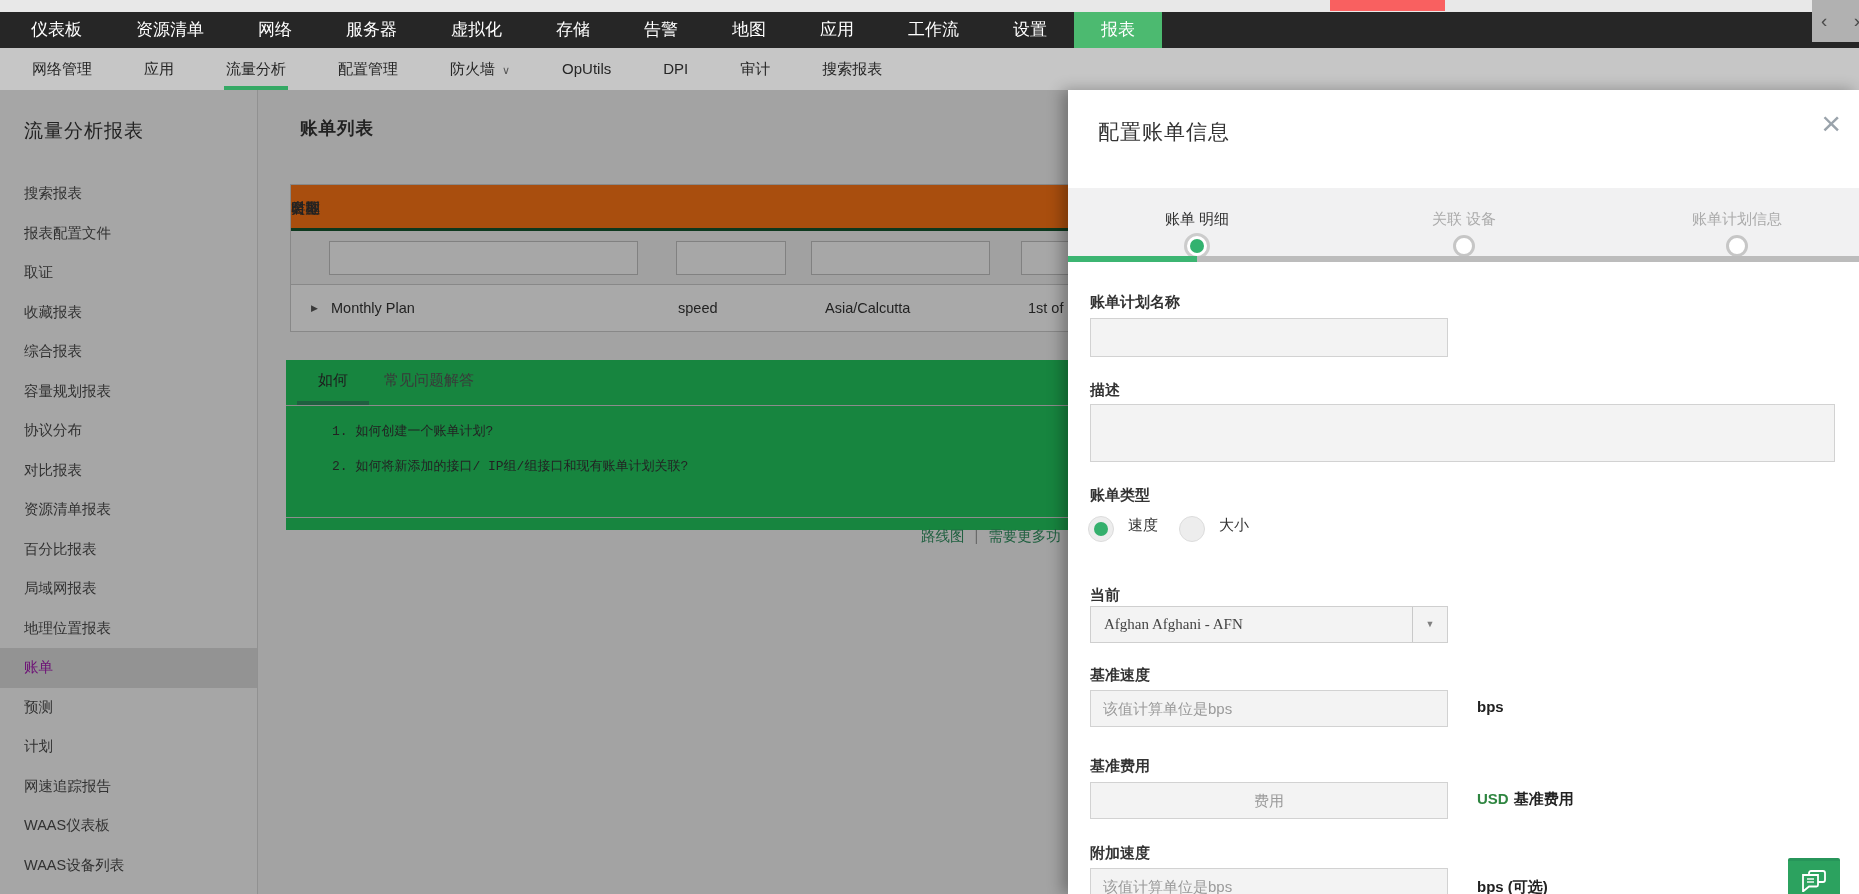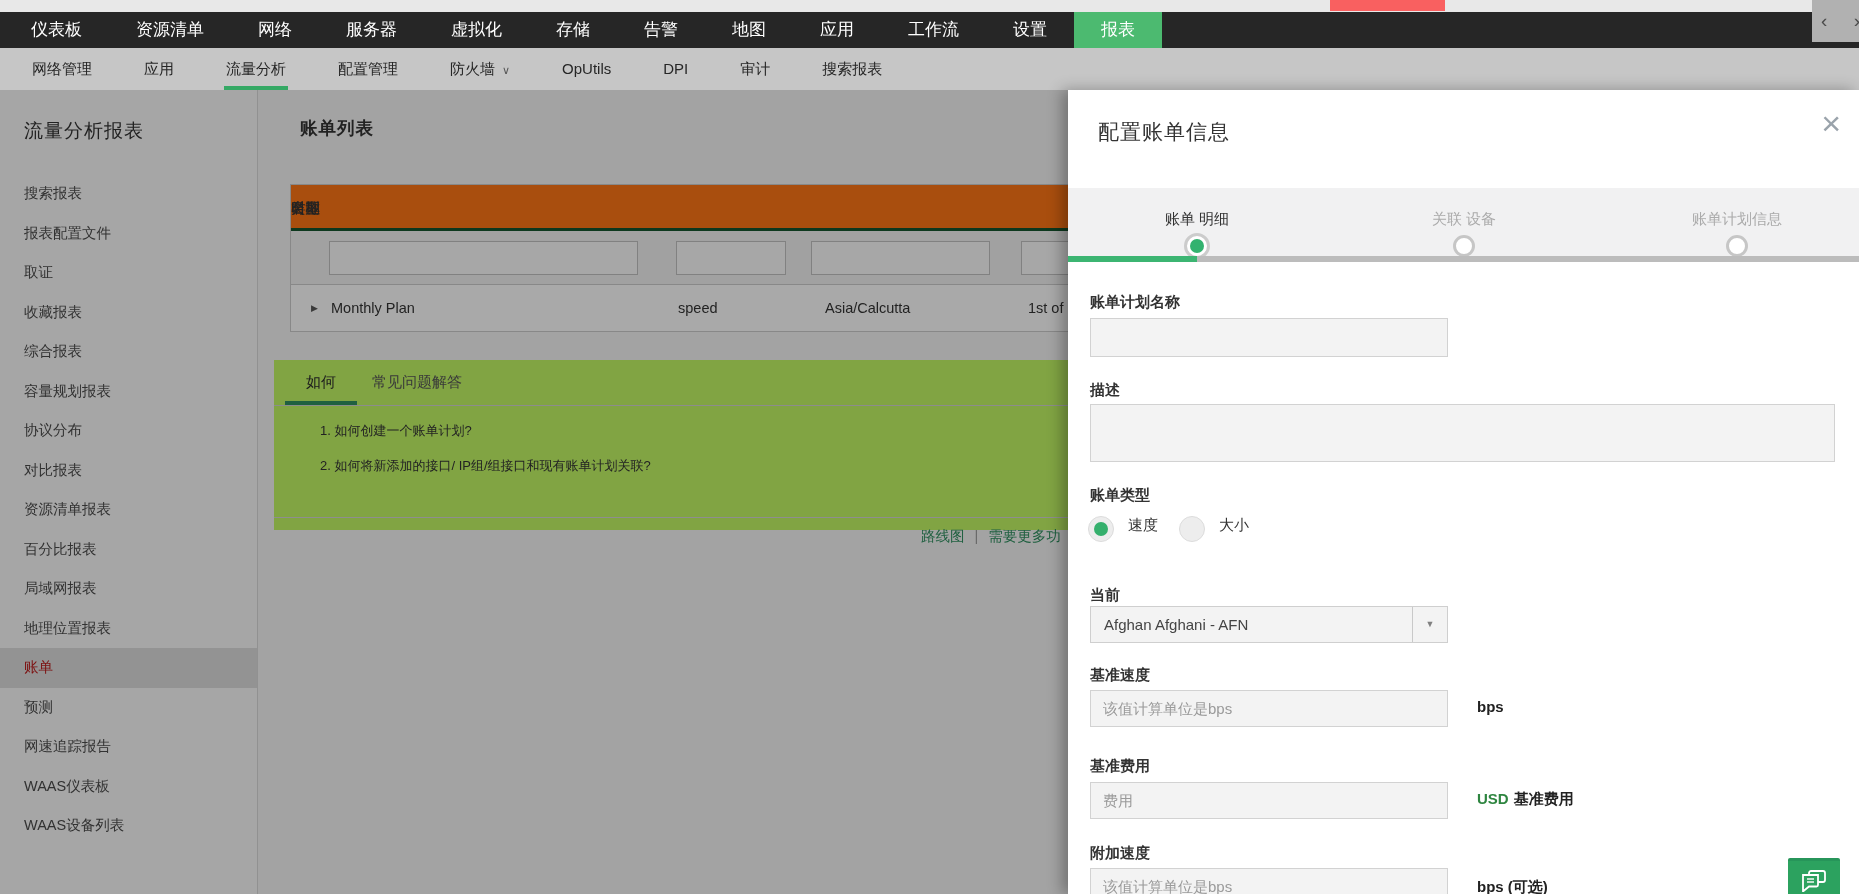--- a/index.html
+++ b/index.html
@@ -25,41 +25,41 @@
   .nav-arrows { position:absolute; right:0; top:0; width:47px; height:42px; background:#b1b1b1; color:#4a4a4a; font-size:19px; line-height:42px; z-index:21; overflow:hidden; }
   .nav-arrows span { cursor:pointer; }
   .nav-arrows .l { position:absolute; left:9px; }
   .nav-arrows .r { position:absolute; right:-1px; }
 
   
   .sidebar { position:absolute; left:0; top:90px; width:258px; bottom:0; background:#f5f5f5; border-right:1px solid #d6d6d6; z-index:10; }
   .sidebar h2 { font-size:19px; font-weight:500; color:#333; padding:28px 0 0 24px; letter-spacing:1px; }
   .side-list { margin-top:30px; }
   .side-list .sitem { height:39.5px; line-height:39.5px; padding-left:24px; font-size:14.5px; color:#4a4a4a; cursor:pointer; white-space:nowrap; }
-  .side-list .sitem.active { background:#d9d9d9; color:#b91c1c; }
+  .side-list .sitem.active { background:#d9d9d9; color:#a21caf; }
 
   
   .main { position:absolute; left:258px; top:90px; right:0; bottom:0; background:#f0f0f0; z-index:5; }
   .page-title { position:absolute; left:42px; top:26px; font-size:17.5px; font-weight:600; color:#333; letter-spacing:1px; }
 
   .btable { position:absolute; left:32px; top:94px; width:872px; background:#f9f9f9; border:1px solid #c9c9c9; }
   .brow { position:relative; }
   .brow.hdr  { height:46px; background:#f97316; border-bottom:3px solid #14532d; }
   .brow.flt  { height:54px; background:#ededed; border-bottom:1px solid #c9c9c9; }
   .brow.data { height:46px; background:#f9f9f9; }
   .cell { position:absolute; top:0; line-height:46px; font-size:14.5px; color:#333; white-space:nowrap; }
   .c1{left:38px;} .c2{left:387px;} .c3{left:534px;} .c4{left:737px;}
   .expand { position:absolute; left:20px; top:0; line-height:46px; font-size:9px; color:#555; cursor:pointer; }
   .brow.data .cell.c1 { left:40px; }
   .flt input { position:absolute; top:10px; height:34px; background:#f6f6f6; border:1px solid #bfbfbf; font-size:14px; padding:0 8px; color:#333; }
   .fi1{left:38px;width:309px;} .fi2{left:385px;width:110px;} .fi3{left:520px;width:179px;} .fi4{left:730px;width:130px;}
 
   .red-sliver { position:absolute; left:798px; top:277px; width:26px; height:36px; background:#ce4743; border-radius:3px; cursor:pointer; }
 
-  .faq { position:absolute; left:16px; top:270px; width:872px; height:170px; background:#bef264; }
+  .faq { position:absolute; left:28px; top:270px; width:872px; height:170px; background:#22c55e;font-family:Liberation Mono, monospace; }
   .faq-tabs { position:absolute; left:0; top:0; right:0; height:46px; border-bottom:1px solid #cfcfcf; display:flex; padding-left:32px; }
   .faq-tabs .tab { position:relative; font-size:15px; color:#555; line-height:44px; margin-right:36px; cursor:pointer; white-space:nowrap; }
   .faq-tabs .tab.active { color:#2b2b2b; }
   .faq-tabs .tab.active::after { content:""; position:absolute; left:-21px; right:-21px; bottom:0; height:4px; background:#2f8e5f; }
   .faq-items { position:absolute; left:46px; top:62px; }
   .faq-items .q { font-size:13px; color:#333; margin-bottom:17px; cursor:pointer; white-space:nowrap; }
   .faq-hr { position:absolute; left:0; right:0; top:157px; border-top:1px solid #d2d2d2; }
 
   .links { position:absolute; left:663px; top:437px; display:flex; font-size:14.5px; }
   .links .lnk { color:#2f8e5f; cursor:pointer; white-space:nowrap; }
@@ -89,21 +89,21 @@
   .f-label { position:absolute; left:22px; font-size:15px; font-weight:600; color:#333; white-space:nowrap; }
   .f-input { position:absolute; left:22px; width:358px; height:39px; background:#f3f3f3; border:1px solid #d2d2d2; font-size:15px; padding:0 12px; color:#333; }
   .f-input::placeholder, .f-area::placeholder { color:#9a9a9a; }
   .f-area { position:absolute; left:22px; width:745px; height:58px; background:#f3f3f3; border:1px solid #d2d2d2; resize:none; font-size:15px; padding:8px 12px; font-family:inherit; }
   .radio-row { position:absolute; left:20px; top:426px; display:flex; align-items:center; }
   .radio-opt { display:flex; align-items:flex-start; margin-right:21px; cursor:pointer; }
   .radio { width:26px; height:26px; border-radius:50%; background:#ededed; border:1px solid #dcdcdc; position:relative; }
   .radio-opt.active .radio::after { content:""; position:absolute; left:50%; top:50%; transform:translate(-50%,-50%); width:14px; height:14px; border-radius:50%; background:#35b06d; }
   .radio-lbl { font-size:15px; color:#333; margin-left:14px; }
   .d-select { position:absolute; left:22px; top:516px; width:358px; height:37px; background:#f3f3f3; border:1px solid #cfcfcf; cursor:pointer; }
-  .d-select .val { position:absolute; left:13px; top:0; line-height:35px; font-size:15px; color:#444; }
+  .d-select .val { position:absolute; left:13px; top:0; line-height:35px; font-size:15px; color:#444;font-family:Liberation Serif, serif; }
   .d-select .btn { position:absolute; right:0; top:0; bottom:0; width:35px; border-left:1px solid #c9c9c9; text-align:center; line-height:35px; font-size:9px; color:#808080; }
   .unit { position:absolute; left:409px; font-size:15px; color:#222; white-space:nowrap; }
   .unit .usd { color:#2e8540; font-weight:700; }
   .unit .after-usd { font-weight:600; margin-left:5px; }
 
   .feedback { position:absolute; left:720px; top:768px; width:52px; height:46px; background:#2ca25f; border-top:3px solid #27955a; border-radius:2px 2px 0 0; cursor:pointer; }
   .feedback svg { position:absolute; left:13px; top:9px; }
 </style>
 </head>
 <body>
@@ -176,20 +176,21 @@
       <div class="sitem">综合报表</div>
       <div class="sitem">容量规划报表</div>
       <div class="sitem">协议分布</div>
       <div class="sitem">对比报表</div>
       <div class="sitem">资源清单报表</div>
       <div class="sitem">百分比报表</div>
       <div class="sitem">局域网报表</div>
       <div class="sitem">地理位置报表</div>
       <div class="sitem active">账单</div>
       <div class="sitem">预测</div>
+      <div class="sitem">计划</div>
       <div class="sitem">网速追踪报告</div>
       <div class="sitem">WAAS仪表板</div>
       <div class="sitem">WAAS设备列表</div>
     </div>
 </aside>
 
 <main class="main">
   <div class="page-title">账单列表</div>
 
   <div class="btable">
@@ -287,21 +288,21 @@
   <div class="d-select">
     <div class="val">Afghan Afghani - AFN</div>
     <div class="btn">▼</div>
   </div>
 
   <div class="f-label" style="top:576px;">基准速度</div>
   <input class="f-input" style="top: 600px; height: 37px;" placeholder="该值计算单位是bps">
   <div class="unit" style="top:608px;"><span class="after-usd" style="margin-left:0;">bps</span></div>
 
   <div class="f-label" style="top:667px;">基准费用</div>
-  <input class="f-input" style="top: 692px; height: 37px;" placeholder="费用">
+  <input class="f-input" style="top: 692px; height: 37px; text-align: center;" placeholder="费用">
   <div class="unit" style="top:700px;"><span class="usd">USD</span><span class="after-usd">基准费用</span></div>
 
   <div class="f-label" style="top:754px;">附加速度</div>
   <input class="f-input" style="top: 778px; height: 37px;" placeholder="该值计算单位是bps">
   <div class="unit" style="top:788px;"><span class="after-usd" style="margin-left:0;">bps (可选)</span></div>
 
   <div class="feedback">
     <svg width="26" height="22" viewBox="0 0 26 22">
       <rect x="8" y="1" width="16" height="11" rx="2" fill="none" stroke="#ffffff" stroke-width="1.8"></rect>
       <path d="M2 5 h15 v10 a1.5 1.5 0 0 1 -1.5 1.5 H8 l-6 5 z" fill="#2ca25f" stroke="#ffffff" stroke-width="1.8"></path>

